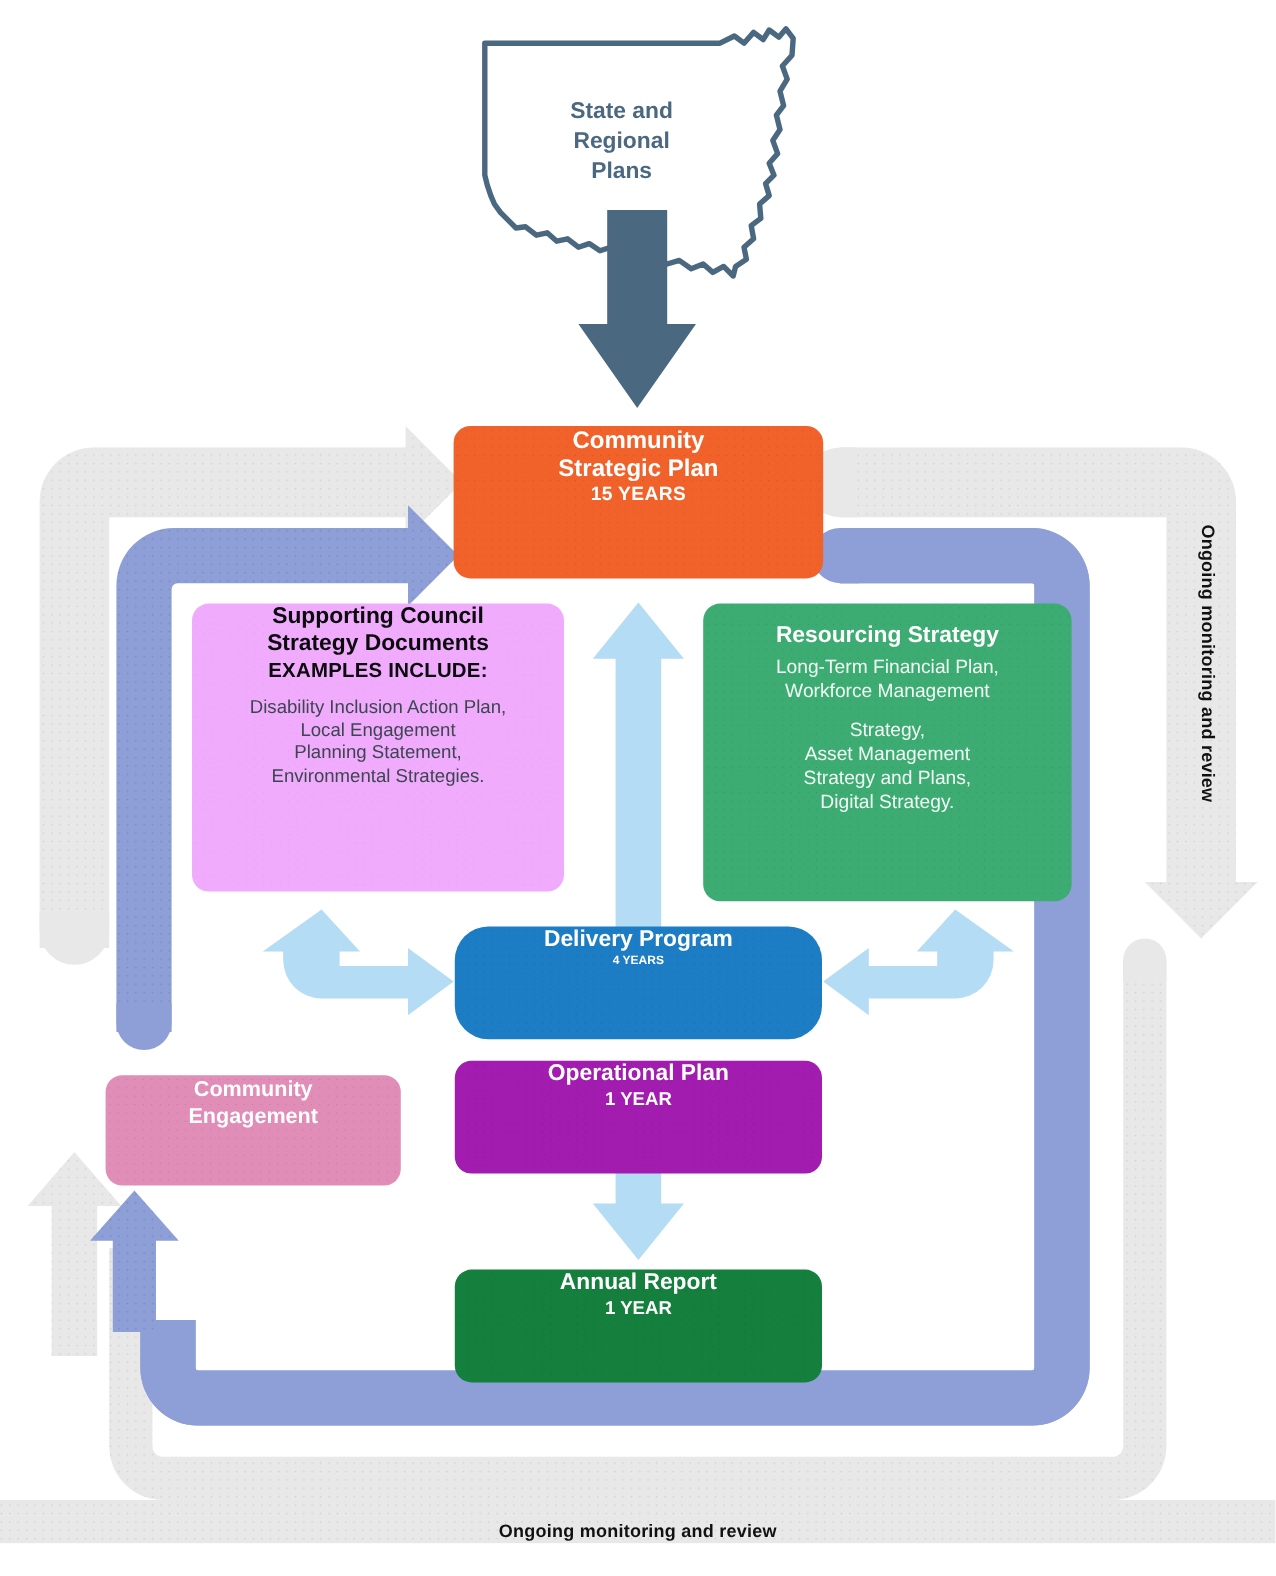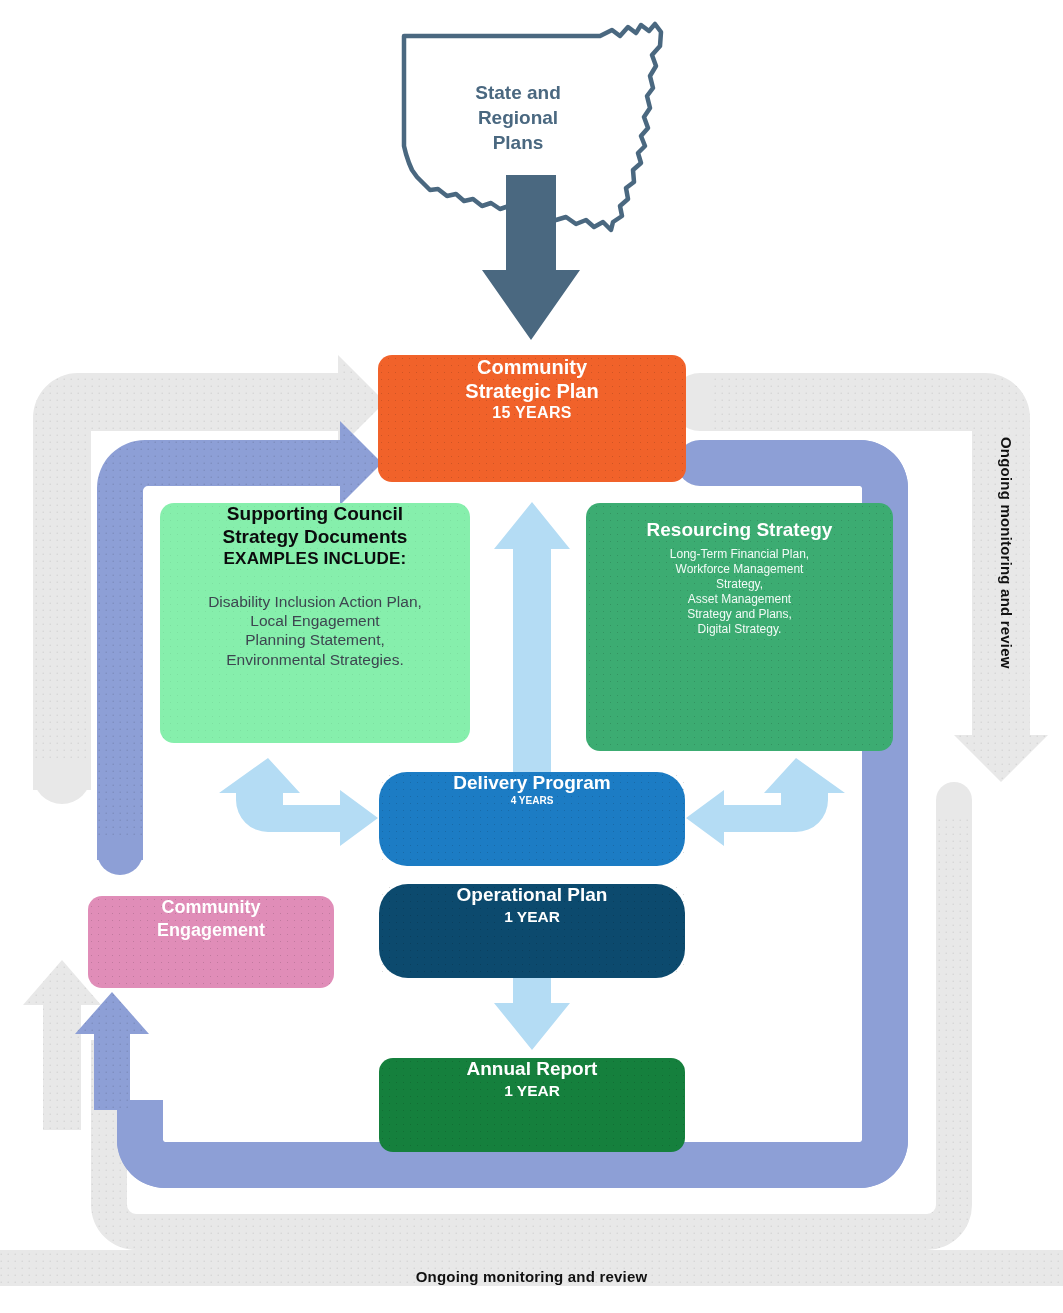--- a/index.html
+++ b/index.html
@@ -21,36 +21,36 @@
 
   
   .tex{position:absolute;inset:0;border-radius:14px;pointer-events:none;
        background-image:radial-gradient(rgba(0,0,0,.26) 0.6px, transparent 0.7px);
        background-size:7px 7px;opacity:.55;}
 
   #csp{left:378px;top:355px;width:308px;height:127px;background:#F1622A;color:#fff;}
   #csp .ttl{font-size:20px;}
   #csp .sub{font-size:16px;font-weight:bold;letter-spacing:.3px;}
 
-  #support{left:160px;top:503px;width:310px;height:240px;background:#86efac;color:#14243a;
+  #support{left:160px;top:503px;width:310px;height:240px;background:#f0abfc;color:#14243a;
            padding:0 16px;}
   #support .ttl{font-size:19px;color:#0b0b0d;}
   #support .ttl2{font-size:17px;font-weight:bold;color:#0b0b0d;letter-spacing:.2px;}
-  #support .sub{font-size:15.5px;color:#3d4650;margin-top:23px;}
+  #support .sub{font-size:15.5px;color:#3d4650;margin-top:11px;}
 
   #resourcing{left:586px;top:503px;width:307px;height:248px;background:#3CAC72;color:#fff;
               padding:16px 14px;}
   #resourcing .ttl{font-size:19px;}
-  #resourcing .sub{font-size:12px;margin-top:5px;color:#f2fbf6;}
+  #resourcing .sub{font-size:16px;margin-top:5px;color:#f2fbf6;}
 
   #delivery{left:379px;top:772px;width:306px;height:94px;background:#1C7CC4;color:#fff;border-radius:28px;}
   #delivery .ttl{font-size:19px;}
   #delivery .sub{font-size:10px;font-weight:bold;}
 
-  #operational{left:379px;top:884px;width:306px;height:94px;background:#0c4a6e;color:#fff;border-radius:29px;}
+  #operational{left:379px;top:884px;width:306px;height:94px;background:#a21caf;color:#fff;}
   #operational .ttl{font-size:19px;}
   #operational .sub{font-size:15.5px;font-weight:bold;}
 
   #annual{left:379px;top:1058px;width:306px;height:94px;background:#15803d;color:#fff;}
   #annual .ttl{font-size:19px;}
   #annual .sub{font-size:15.5px;font-weight:bold;}
 
   #engage{left:88px;top:896px;width:246px;height:92px;background:#E08DB8;color:#fff;}
   #engage .ttl{font-size:18px;font-weight:bold;line-height:1.3;}
 
@@ -313,21 +313,21 @@
     <div class="sub" style="margin-top:0">Local Engagement</div>
     <div class="sub" style="margin-top:0">Planning Statement,</div>
     <div class="sub" style="margin-top:0">Environmental Strategies.</div>
   </div>
 
   <div class="box" id="resourcing">
     <div class="tex"></div>
     <div class="ttl">Resourcing Strategy</div>
     <div class="sub">Long-Term Financial Plan,</div>
     <div class="sub" style="margin-top:0">Workforce Management</div>
-    <div class="sub" style="margin-top:0">Strategy,</div>
+    <div class="sub" style="margin-top:12px">Strategy,</div>
     <div class="sub" style="margin-top:0">Asset Management</div>
     <div class="sub" style="margin-top:0">Strategy and Plans,</div>
     <div class="sub" style="margin-top:0">Digital Strategy.</div>
   </div>
 
   <div class="box" id="delivery">
     <div class="tex"></div>
     <div class="ttl">Delivery Program</div>
     <div class="sub">4 YEARS</div>
   </div>

